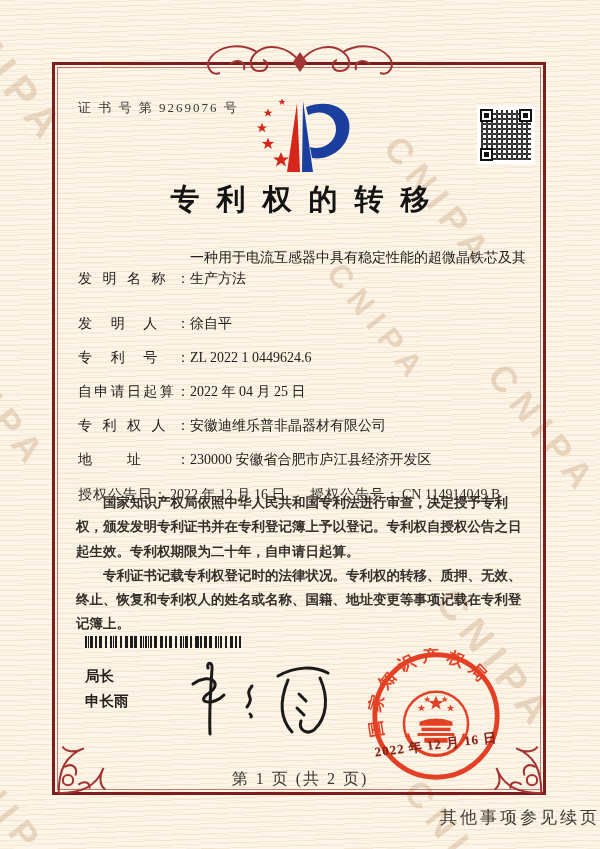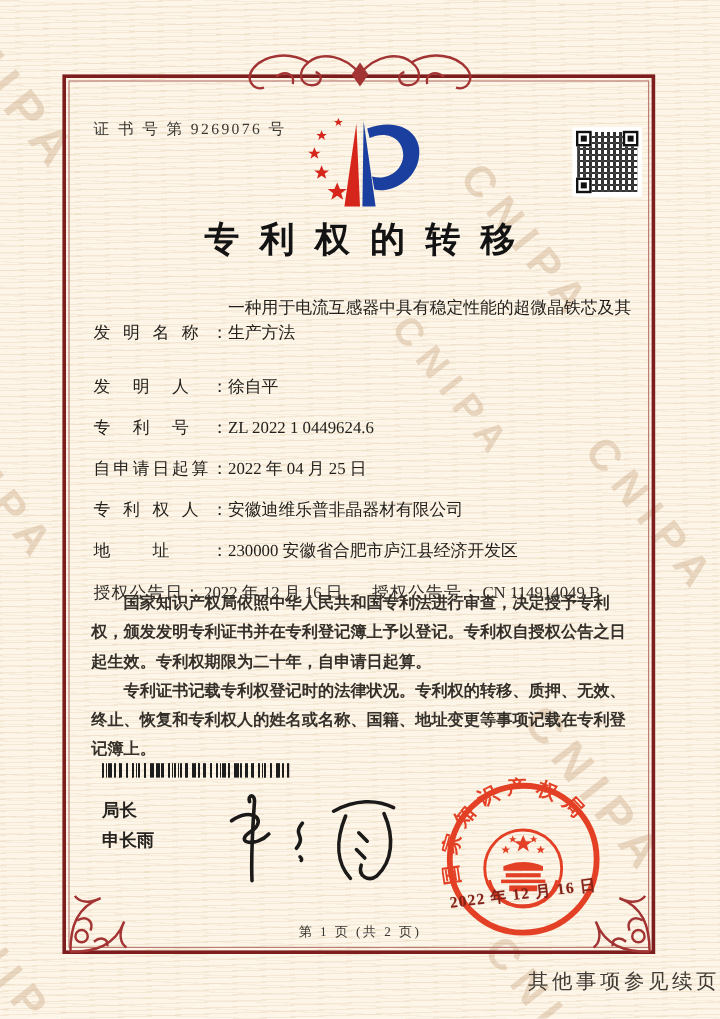--- a/index.html
+++ b/index.html
@@ -82,21 +82,21 @@
   .director{position:absolute;left:85px;top:664px;font-size:14.5px;font-weight:600;line-height:25px;color:#26221e;}
   .signature{position:absolute;left:178px;top:652px;}
   
   .seal{position:absolute;left:368px;top:648px;width:136px;height:136px;opacity:.93;}
   .seal-date{
     position:absolute;left:2px;top:88px;width:132px;text-align:center;
     font-size:13px;font-weight:700;letter-spacing:1px;color:#7c1409;
     transform:rotate(-7deg);text-shadow:0 0 1px rgba(124,20,9,.4);
   }
   
-  .page-footer{position:absolute;left:0;top:769px;width:100%;text-align:center;font-size:11px;letter-spacing:2px;color:#3a3631;}
+  .page-footer{position:absolute;left:0;top:769px;width:100%;text-align:center;font-size:16px;letter-spacing:2px;color:#3a3631;}
   .note{position:absolute;left:0;top:806px;width:100%;text-align:right;font-size:17px;letter-spacing:3px;color:#3f3a33;}
 </style>
 </head>
 <body>
 
 <div class="page">
 
   <div>
     <span class="wm" style="left:-30px;top:-12px;font-size:42px;">CNIPA</span>
     <span class="wm" style="left:408px;top:128px;">CNIPA</span>

